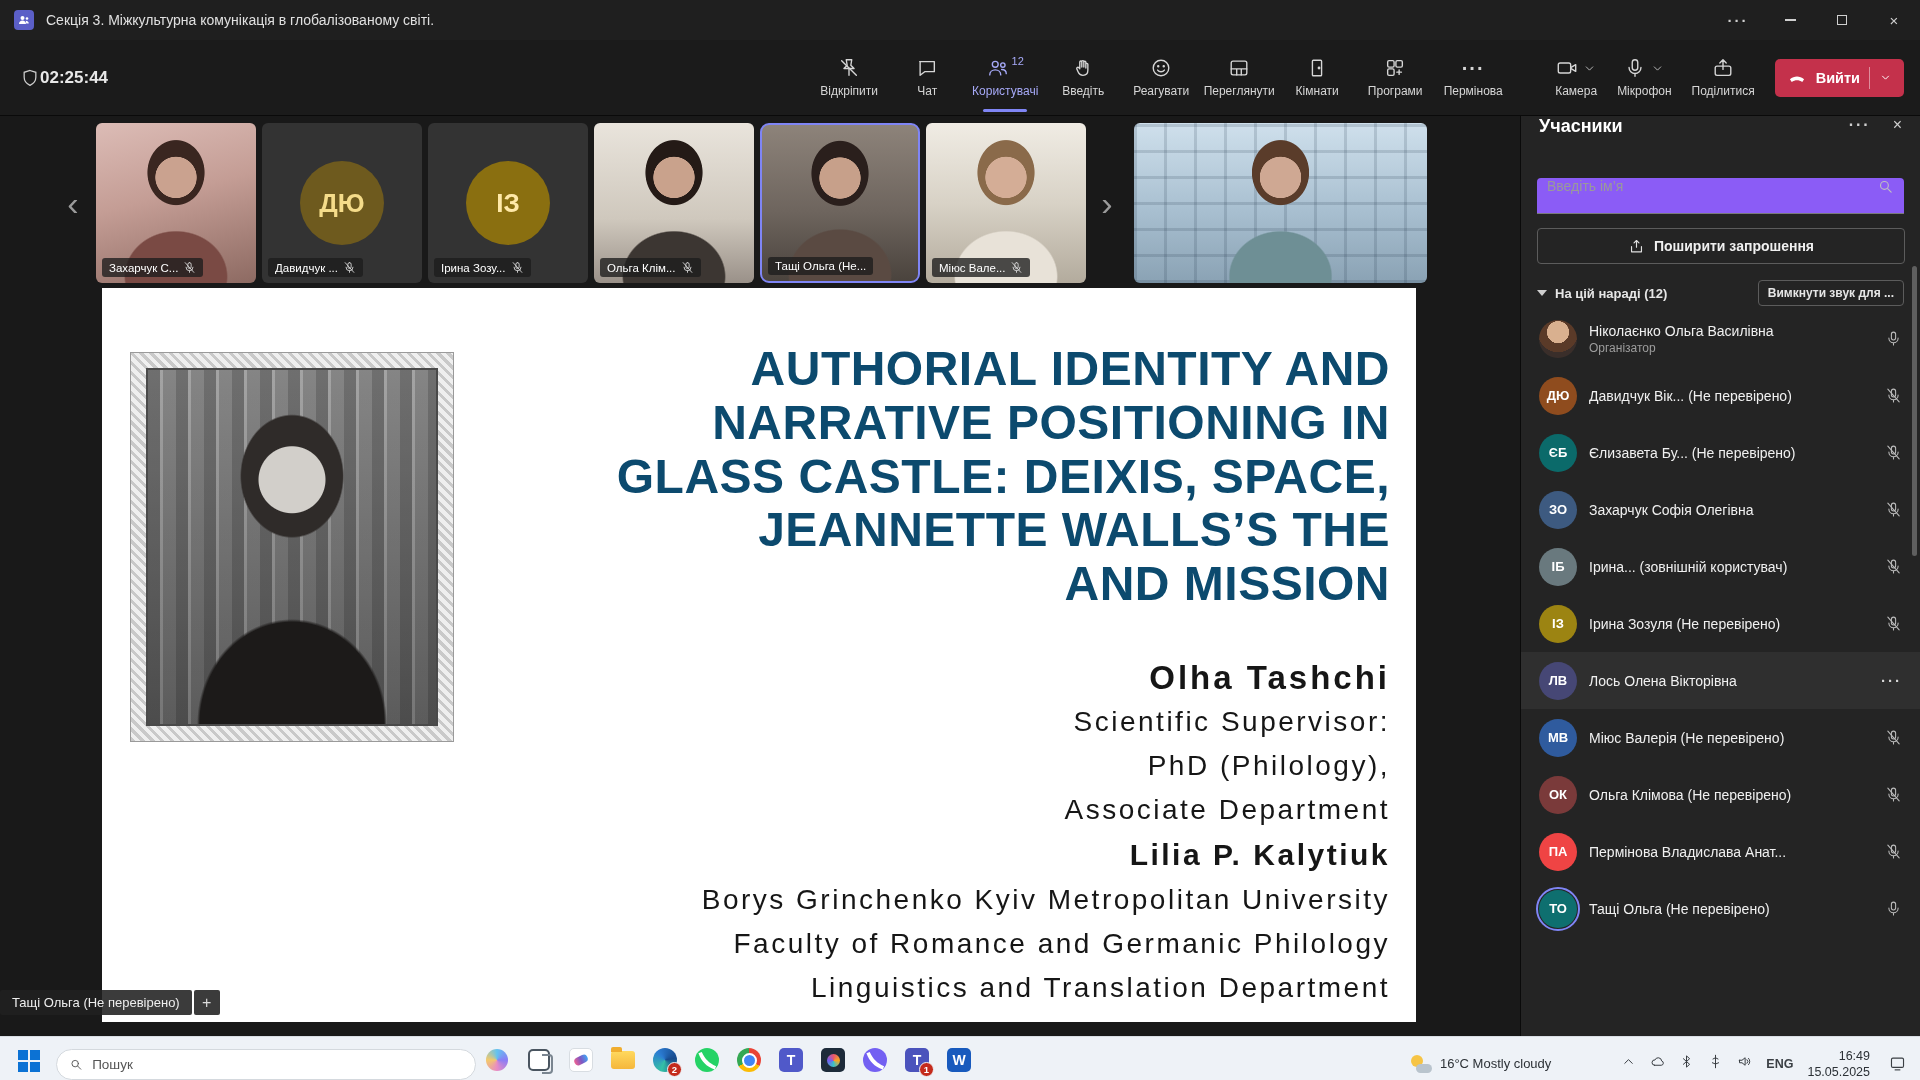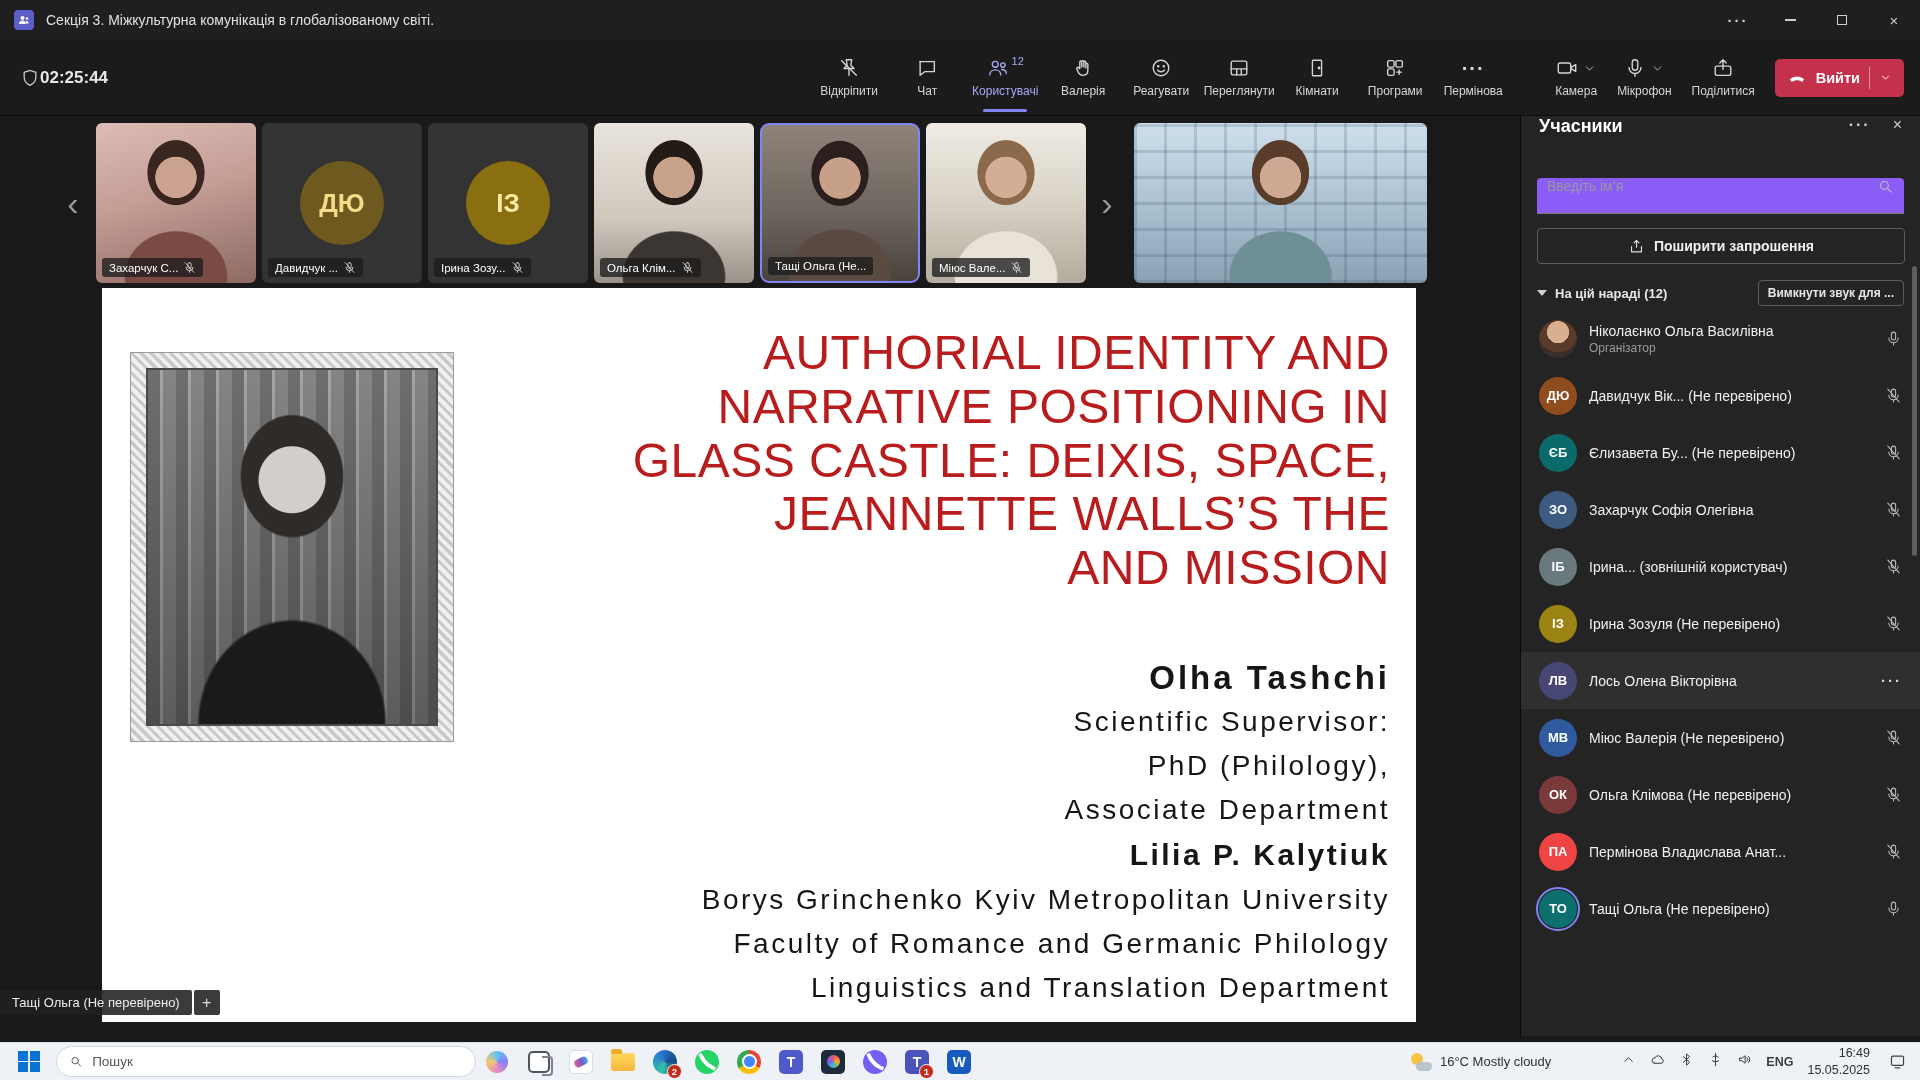--- a/index.html
+++ b/index.html
@@ -94,22 +94,22 @@
   .photo { position:relative; width:100%; height:100%; border:2px solid #4a4a4a; overflow:hidden;
            background:
              repeating-linear-gradient(90deg, rgba(0,0,0,.30) 0 12px, rgba(255,255,255,.06) 12px 15px, rgba(0,0,0,.16) 15px 28px),
              linear-gradient(180deg,#9e9e9e,#6d6d6d); }
   .photo .person { --skin:#d2cfca; --hair:#2f2b29; --shirt:#1c1a19;
     background:
       radial-gradient(circle 34px at 50% 31%, var(--skin) 97%, transparent 100%),
       radial-gradient(ellipse 52px 62px at 50% 30%, var(--hair) 97%, transparent 100%),
       radial-gradient(ellipse 95px 105px at 50% 100%, var(--shirt) 97%, transparent 100%);
   }
-  .slide-title { position:absolute; top:38px; right:26px; text-align:right;
-                 font-size:48px; font-weight:400; line-height:1.12; color:#b91c1c; letter-spacing:.5px; }
+  .slide-title { position:absolute; top:54px; right:26px; text-align:right;
+                 font-size:48px; font-weight:700; line-height:1.12; color:#0c4a6e; letter-spacing:.5px; }
   .slide-text { position:absolute; top:368px; right:26px; display:flex; flex-direction:column;
                 align-items:flex-end; color:#161616; }
   .s-name { font-size:33px; font-weight:700; letter-spacing:3px; line-height:44px; }
   .s-line { font-size:28px; letter-spacing:2.5px; line-height:44px; }
   .s-name2 { font-size:30px; font-weight:700; letter-spacing:2.5px; line-height:46px; }
 
   .presenter-pill { position:absolute; left:0; top:874px; display:flex; gap:2px; align-items:stretch; }
   .presenter-pill .ptext { background:rgba(32,32,32,.88); color:#eee; font-size:13px; padding:5px 12px; border-radius:2px; }
   .presenter-pill .plus { width:26px; background:rgba(32,32,32,.88); color:#ddd; display:flex;
                           align-items:center; justify-content:center; font-size:16px; border-radius:2px; }
@@ -144,22 +144,22 @@
   .avatar.photo-av { background:radial-gradient(circle at 50% 32%, #d9b08f 0 34%, #5a3a28 35% 62%, #3a2e2a 63%); }
   .p-col { display:flex; flex-direction:column; min-width:0; }
   .p-name { color:#f0f0f0; font-size:14px; white-space:nowrap; overflow:hidden; text-overflow:ellipsis; max-width:270px; }
   .p-role { color:#9d9d9d; font-size:12px; margin-top:2px; }
   .row-end { margin-left:auto; color:#bdbdbd; display:flex; align-items:center; }
   .row-end svg { width:17px; height:17px; stroke:#bdbdbd; fill:none; stroke-width:1.5; stroke-linecap:round; }
   .row-dots { font-weight:bold; letter-spacing:2px; color:#d8d8d8; font-size:15px; }
   .p-scrollbar { position:absolute; right:3px; top:150px; width:5px; height:290px; background:#5f5f5f; border-radius:3px; }
 
   
-  .taskbar { position:absolute; left:0; right:0; bottom:0; height:38px; background:#eef2f7;
-             border-top:1px solid #d9dee4; display:flex; align-items:center; padding:8px 10px; }
+  .taskbar { position:absolute; left:0; right:0; bottom:0; height:44px; background:#eef2f7;
+             border-top:1px solid #d9dee4; display:flex; align-items:flex-end; padding:0 10px; }
   .start-ic { width:38px; height:38px; display:flex; align-items:center; justify-content:center; }
   .winlogo { display:grid; grid-template-columns:10px 10px; grid-template-rows:10px 10px; gap:1.5px; }
   .winlogo span { background:#0c72d4; }
   .tb-search { width:420px; height:31px; margin-left:8px; background:#fff; border:1px solid #d4d9de;
                border-radius:16px; display:flex; align-items:center; padding:0 12px; gap:9px; }
   .tb-search svg { width:15px; height:15px; stroke:#555; fill:none; stroke-width:1.6; stroke-linecap:round; }
   .tb-search input { border:none; outline:none; font-size:13.5px; color:#333; width:100%; background:transparent; font-family:inherit; }
   .tb-search input::placeholder { color:#555; }
   .task-ic { width:42px; height:40px; display:flex; align-items:center; justify-content:center; position:relative; }
   .task-ic svg { width:23px; height:23px; }
@@ -262,21 +262,21 @@
             </svg>
           <span class="badge-count">12</span>
         </span>
         <span class="tb-label">Користувачі</span>
         <span class="active-bar"></span>
       </div>
       <div class="tbtn">
         <svg viewBox="0 0 24 24">
             <path d="M8.5 12V5.5a1.1 1.1 0 0 1 2.2 0V11M10.7 5a1.1 1.1 0 0 1 2.2 0v6M12.9 5.7a1.1 1.1 0 0 1 2.2 0V12M15.1 8a1.1 1.1 0 0 1 2.2 0v6.5c0 3.4-2.3 5.5-5.3 5.5-2.7 0-4.4-1.4-5.4-3.8L5.3 13c-.6-1.3.9-2.4 2-1.5l1.2 1.3"></path>
           </svg>
-        <span class="tb-label">Валерія</span>
+        <span class="tb-label">Введіть</span>
       </div>
       <div class="tbtn">
         <svg viewBox="0 0 24 24">
             <circle cx="12" cy="12" r="8.5"></circle>
             <circle cx="9" cy="10" r="0.6" fill="#d6d6d6"></circle>
             <circle cx="15" cy="10" r="0.6" fill="#d6d6d6"></circle>
             <path d="M8.3 14.2c1.8 2.6 5.6 2.6 7.4 0"></path>
           </svg>
         <span class="tb-label">Реагувати</span>
       </div>

